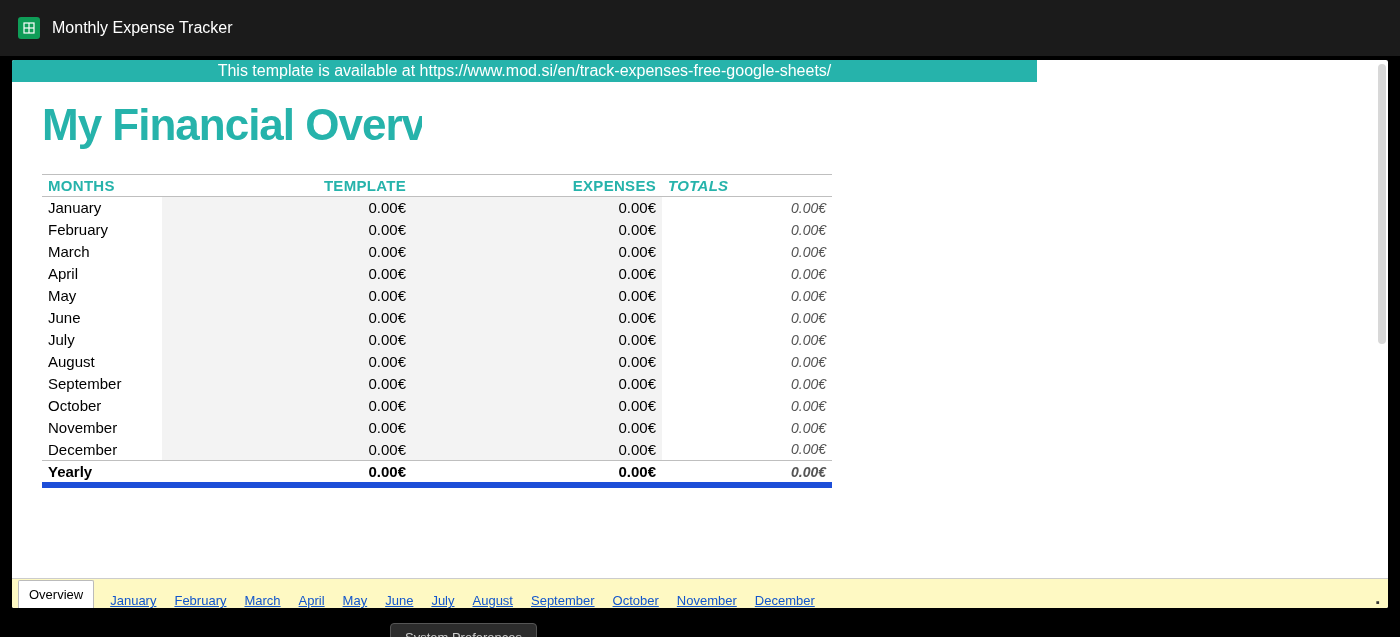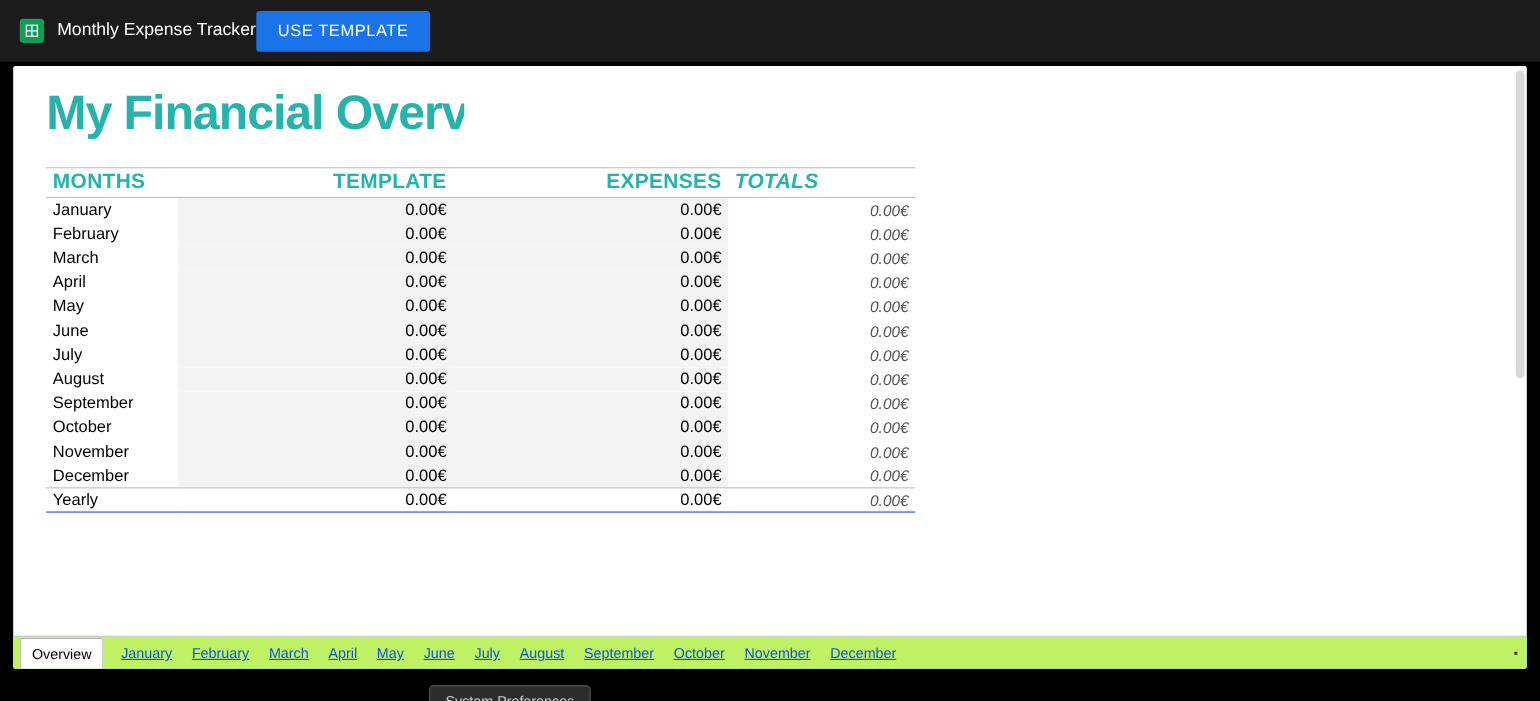--- a/index.html
+++ b/index.html
@@ -11,21 +11,21 @@
     overflow: hidden;
   }
 
   
   .topbar {
     height: 56px;
     background: #1b1b1b;
     display: flex;
     align-items: center;
     padding: 0 18px;
-    justify-content: flex-start;
+    justify-content: space-between;
   }
   .topbar-left {
     display: flex;
     align-items: center;
     gap: 12px;
   }
   .app-icon {
     width: 22px; height: 22px;
     background: #0f9d58;
     border-radius: 3px;
@@ -109,50 +109,50 @@
   .fin-table th, .fin-table td {
     padding: 2px 6px;
     height: 22px;
     text-align: left;
   }
   .fin-table thead th {
     border-top: 1px solid #bfbfbf;
     border-bottom: 1px solid #bfbfbf;
     color: #26b3ab;
     font-weight: 700;
-    font-size: 19px;
+    font-size: 15px;
     letter-spacing: .3px;
   }
   .fin-table thead th.col-expenses,
   .fin-table thead th.col-incomes { text-align: right; }
   .fin-table thead th.col-totals  { text-align: left; font-style: italic; }
 
   .fin-table td.month  { width: 120px; }
   .fin-table td.exp,
   .fin-table td.inc    { width: 250px; text-align: right; background:#f3f3f3; }
   .fin-table td.tot    { width: 170px; text-align: right; font-style: italic; color:#555; font-size:14px;}
   .fin-table tr.yearly td {
     border-top: 1px solid #bfbfbf;
-    border-bottom: 1px solid #1d4ed8;
-    font-weight: 400;
+    border-bottom: 6px solid #1d4ed8;
+    font-weight: 700;
     margin-top: 16px;
   }
   .fin-table tr.yearly td.exp,
   .fin-table tr.yearly td.inc { background:#fff; }
   .fin-table tr.yearly td.tot { font-style: italic; }
 
   
   .tabs-bar {
     position: absolute;
     left: 0; right: 0; bottom: 0;
     height: 30px;
-    background: #bef264;
+    background: #fef9c3;
     border-top: 1px solid #ccc;
     display: flex;
-    align-items: center;
+    align-items: flex-end;
     font-size: 13px;
     padding-left: 6px;
     gap: 14px;
   }
   .tab {
     color: #1155cc;
     text-decoration: underline;
     cursor: pointer;
     padding: 0 2px;
   }
@@ -193,26 +193,26 @@
     <div class="app-icon">
       <svg width="14" height="14" viewBox="0 0 14 14">
         <rect x="0" y="0" width="14" height="14" fill="#0f9d58"></rect>
         <rect x="2" y="2" width="10" height="10" fill="none" stroke="#fff" stroke-width="1.2"></rect>
         <line x1="7" y1="2" x2="7" y2="12" stroke="#fff" stroke-width="1.2"></line>
         <line x1="2" y1="7" x2="12" y2="7" stroke="#fff" stroke-width="1.2"></line>
       </svg>
     </div>
     <span class="doc-title">Monthly Expense Tracker</span>
   </div>
-  <button class="use-template-btn">USE TEMPLATE</button>
 </div>
 
 <div class="sheet-frame">
 
   <div class="content-area">
+    <div class="banner">This template is available at https://www.mod.si/en/track-expenses-free-google-sheets/</div>
 
     <div class="page-title">My Financial Overview</div>
 
     <table class="fin-table">
       <thead>
         <tr>
           <th class="col-months">MONTHS</th>
           <th class="col-expenses">TEMPLATE</th>
           <th class="col-incomes">EXPENSES</th>
           <th class="col-totals">TOTALS</th>

